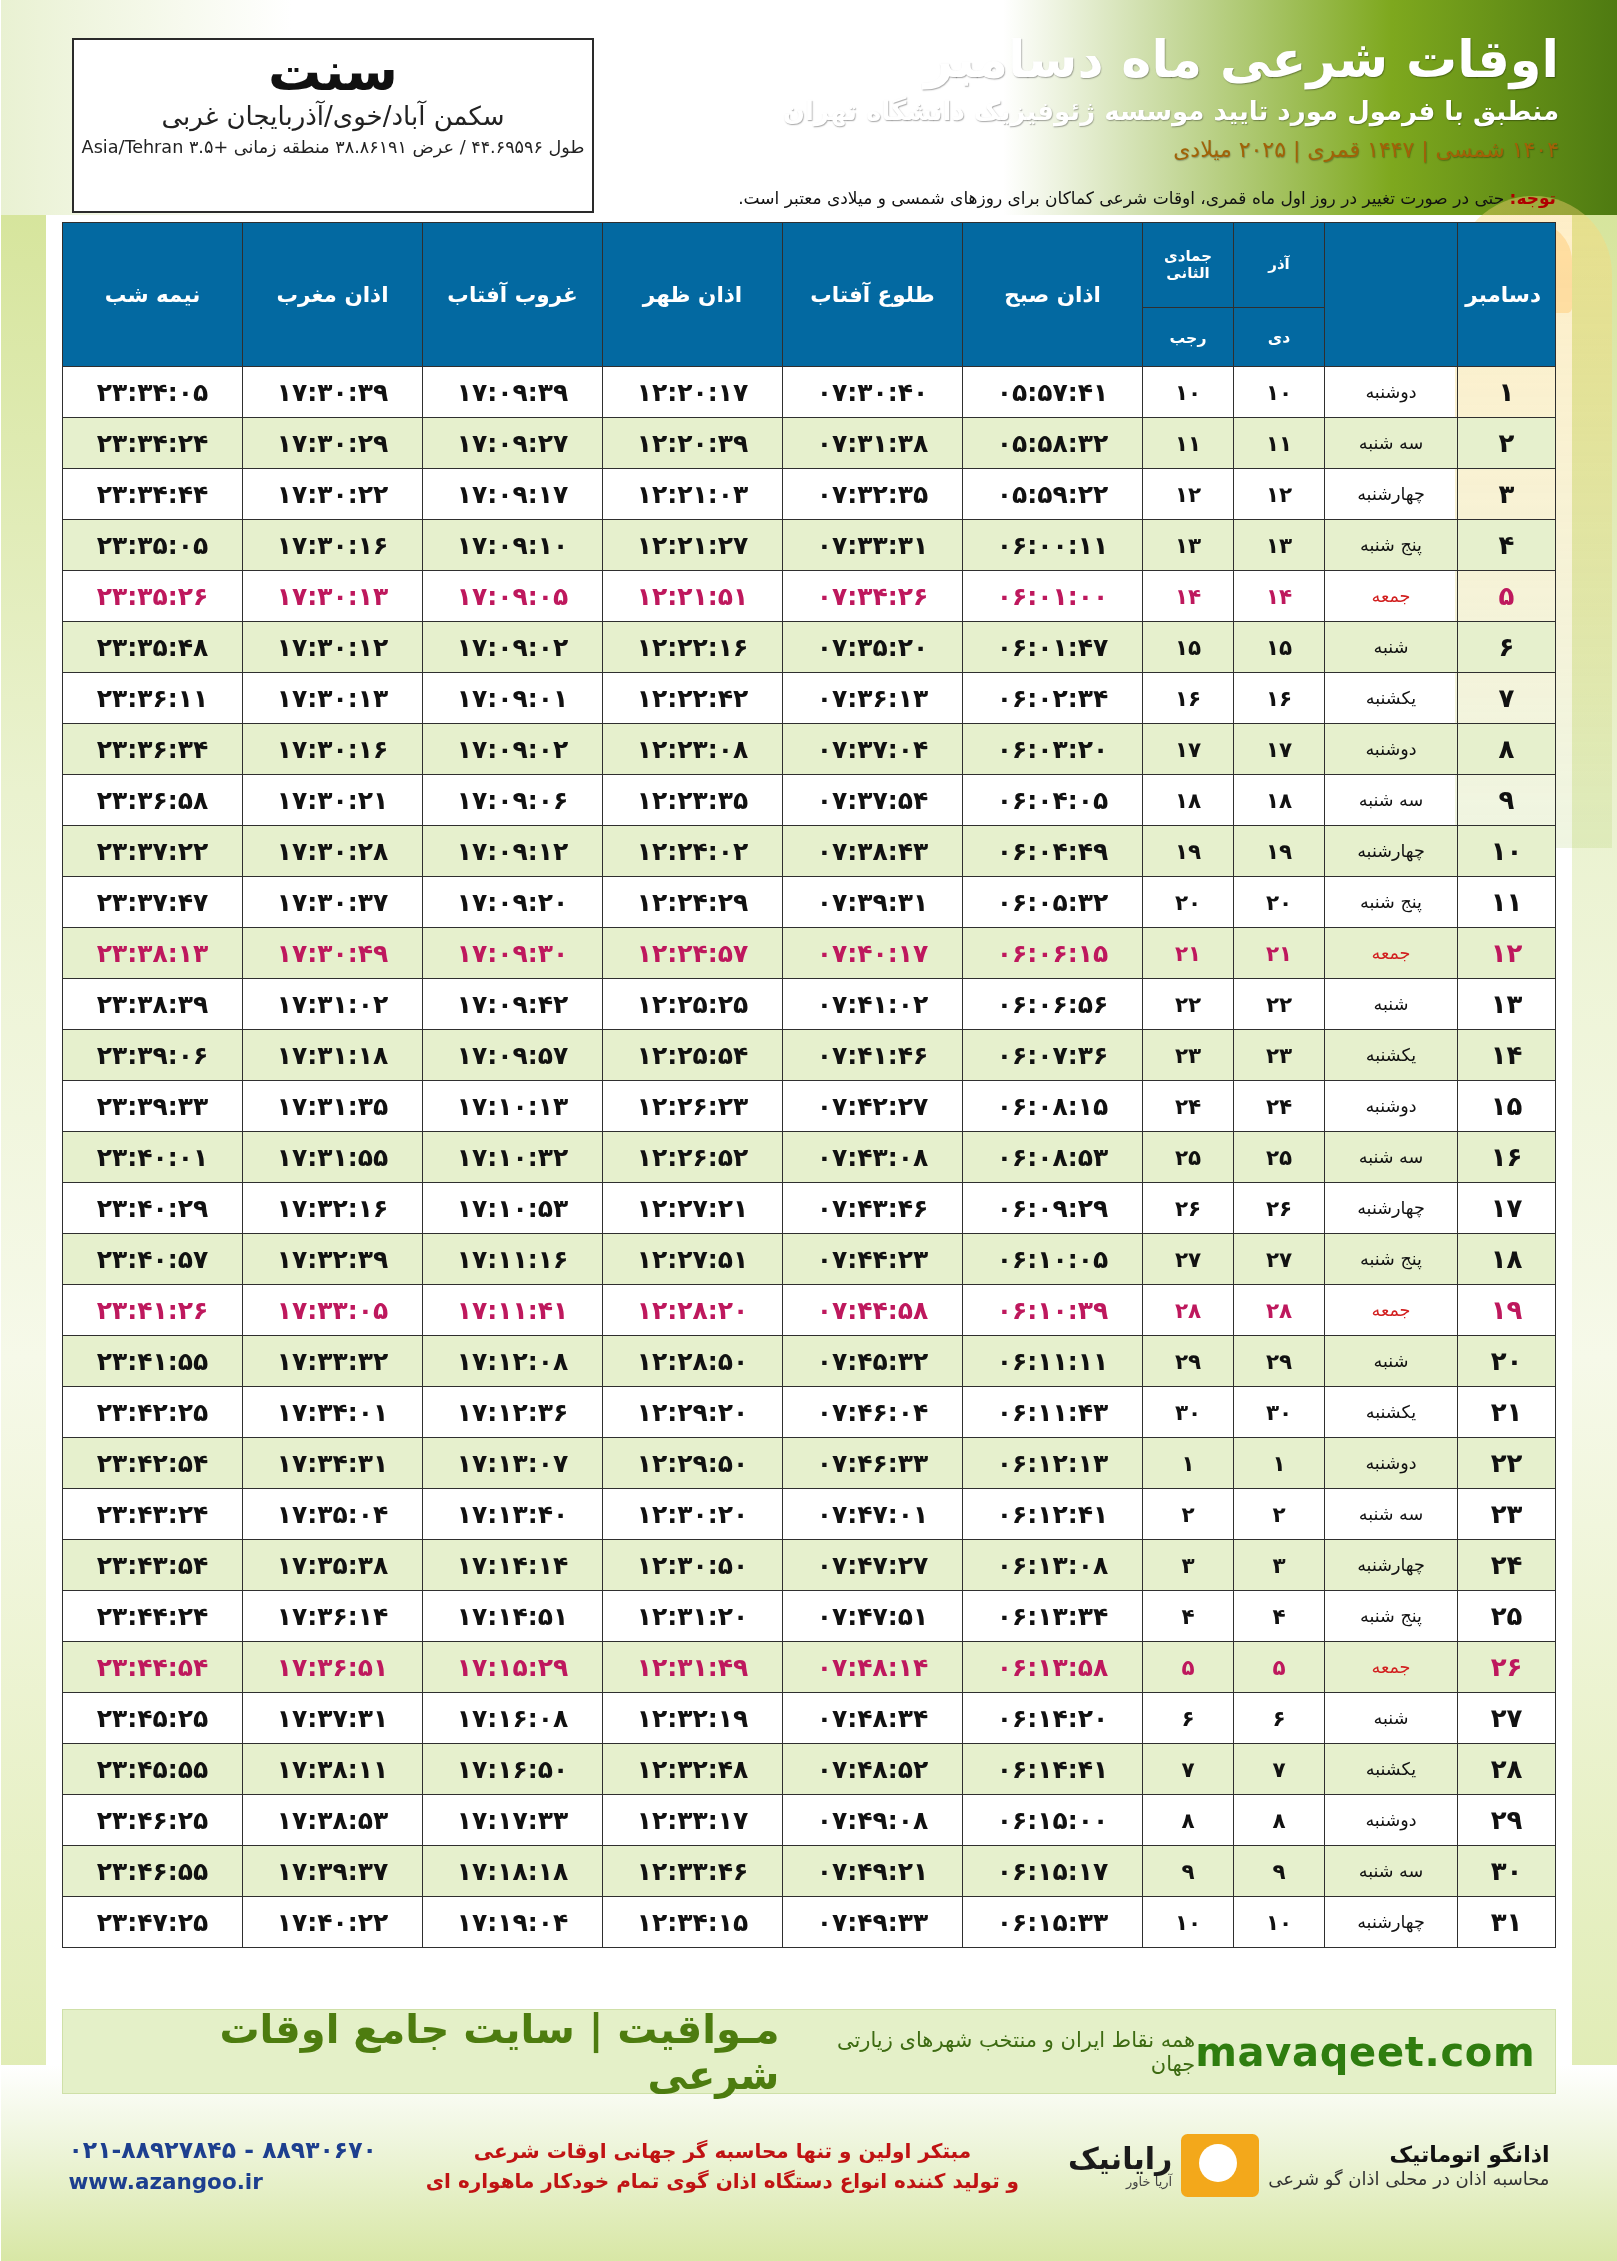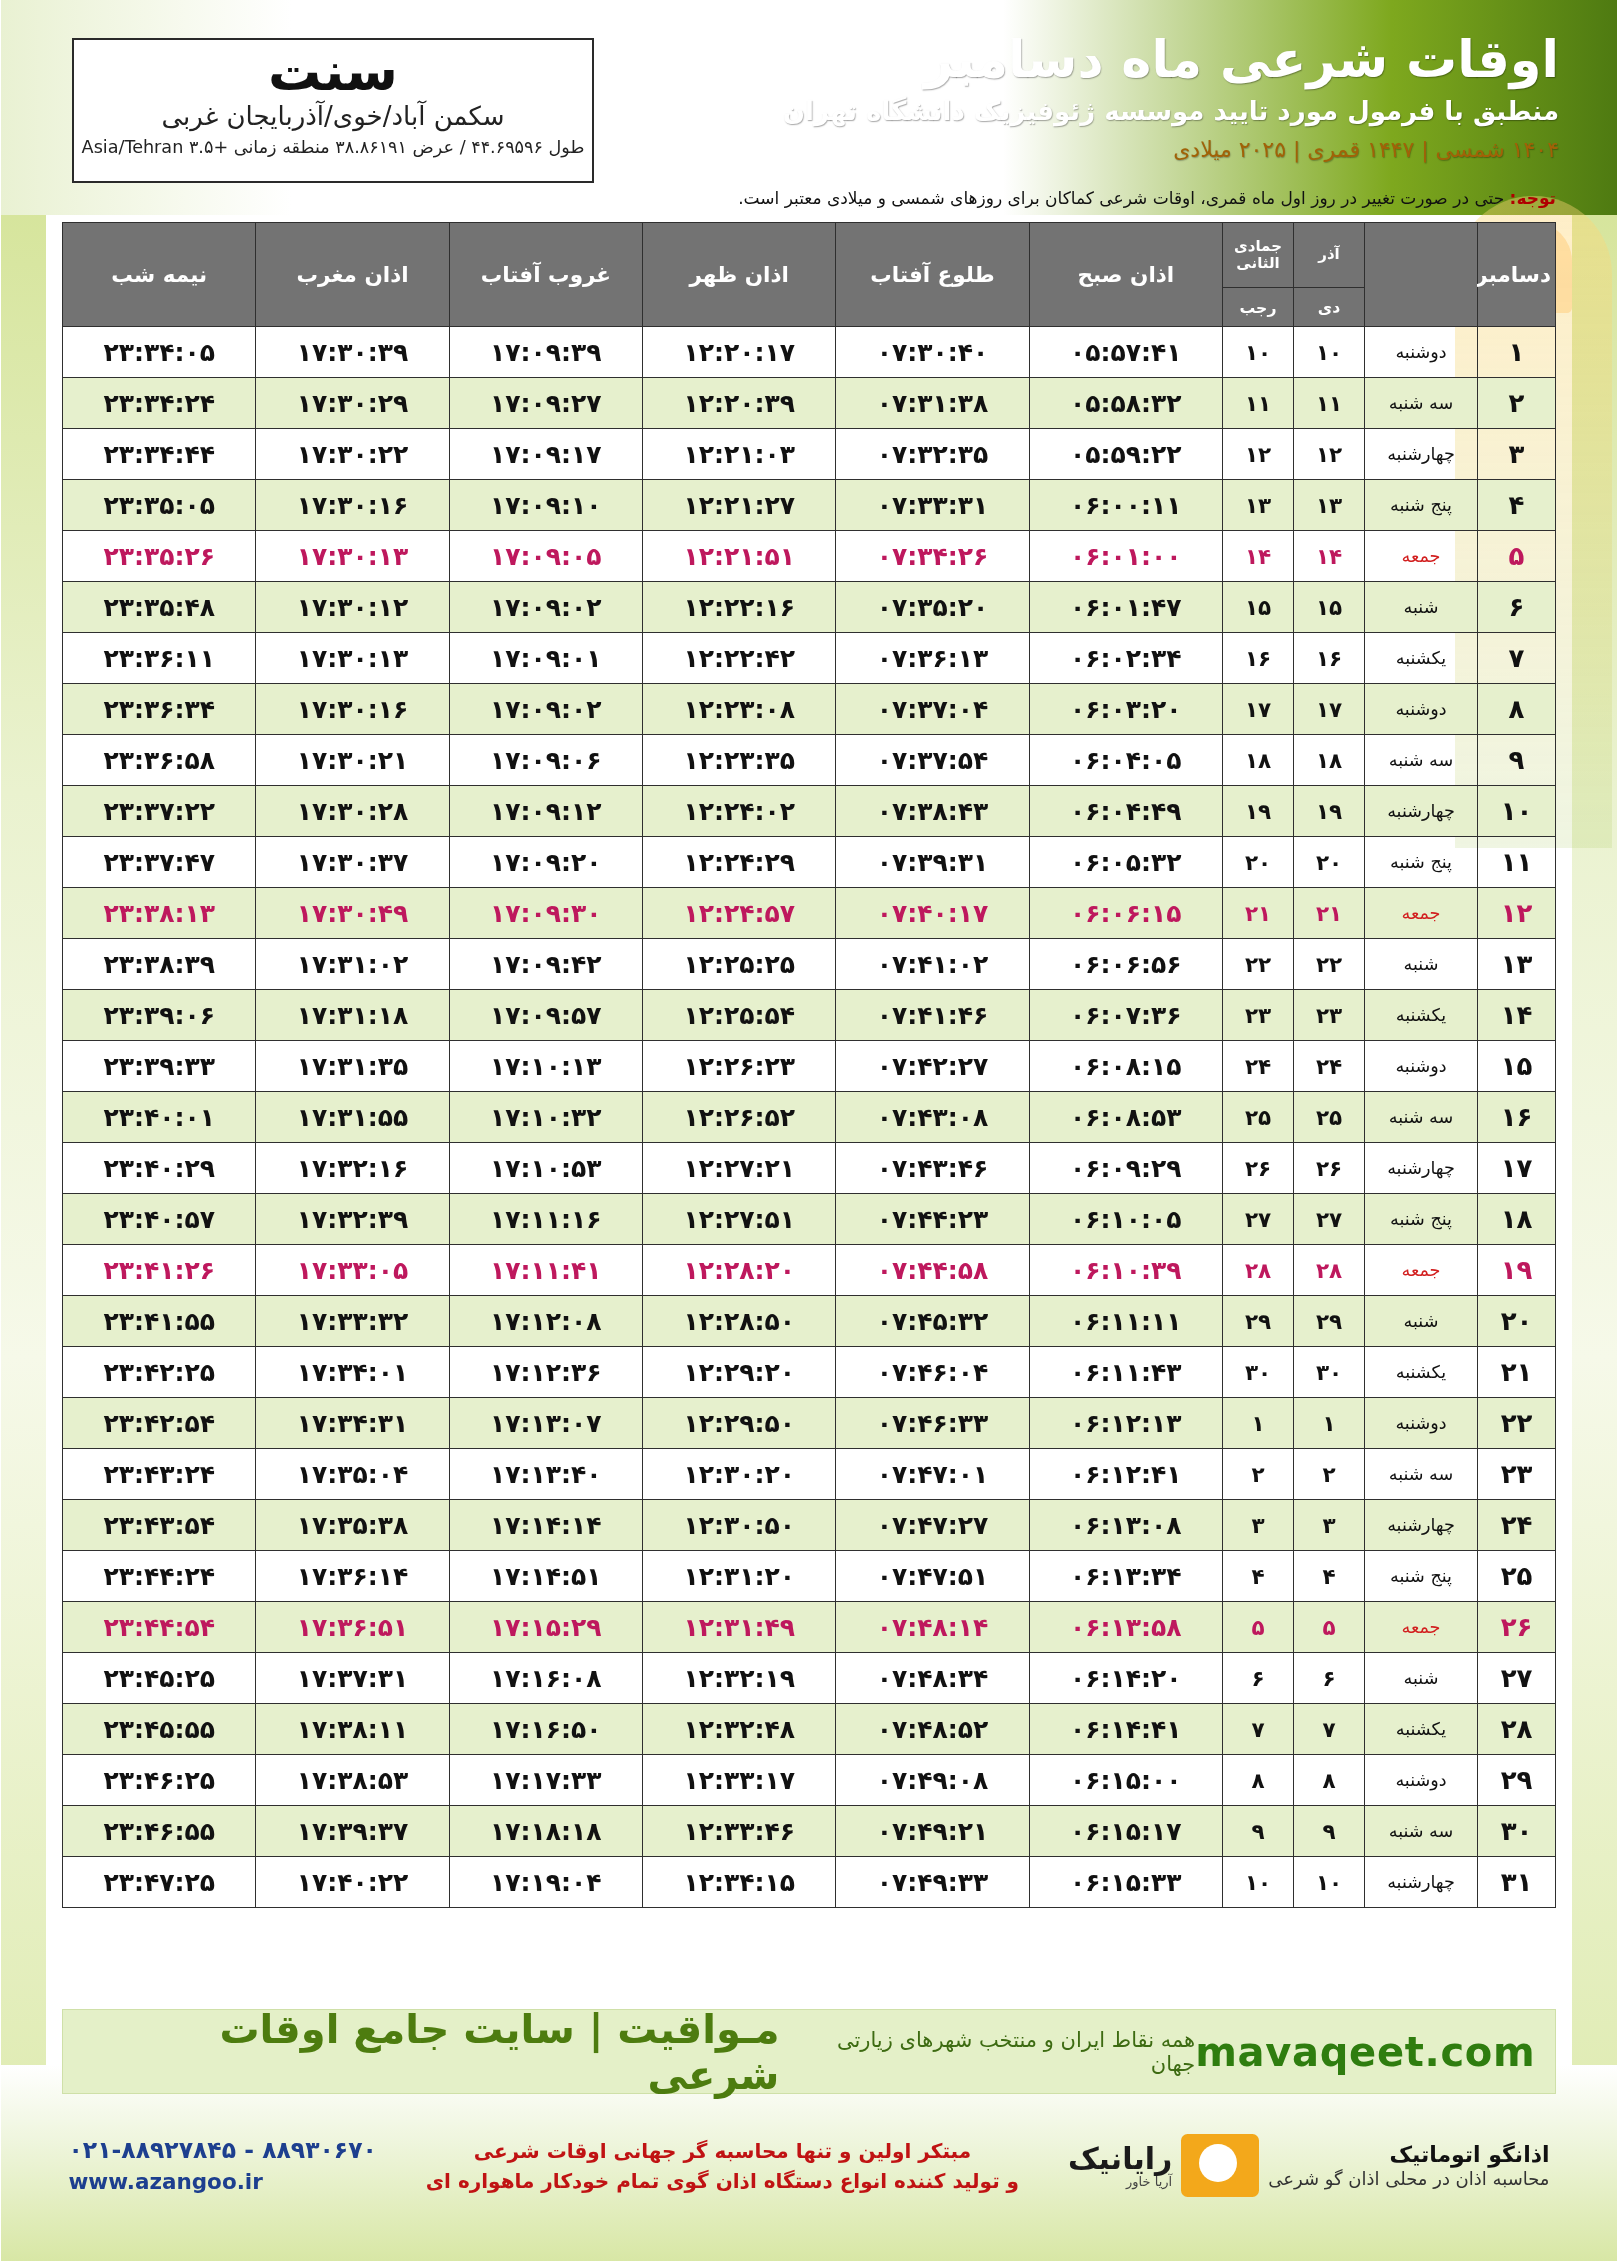--- a/index.html
+++ b/index.html
@@ -51,40 +51,40 @@
   .h-sub{
     font-size:26px;font-weight:bold;margin-top:9px;
     text-shadow:0.7px 0.7px 1.3px rgba(0,0,0,.35);
   }
   .h-dates{
     font-size:22px;margin-top:11.7px;color:#a16207;
     text-shadow:0.7px 0.7px 1.3px rgba(0,0,0,.3);
   }
   
   .citybox{
-    position:absolute;top:38px;left:72px;width:522px;height:145px;
+    position:absolute;top:38px;left:72px;width:522px;height:175px;
     border:2px solid #2a2a2a;background:#ffffff;text-align:center;
     box-sizing:border-box;padding-top:3.9px;
   }
   .city-name{font-size:53px;font-weight:bold;color:#111;line-height:1.05;}
   .city-loc{font-size:26px;color:#222;margin-top:1.3px;}
   .city-geo{font-size:17.6px;color:#222;margin-top:6.5px;}
   
   .note{
     position:absolute;top:188px;right:62px;width:1487px;
     text-align:right;font-size:17px;color:#111;direction:rtl;
   }
   .note b{color:#b00000;}
   
   .tbl-wrap{position:absolute;top:222px;left:62px;width:1494px;}
   table{border-collapse:collapse;width:1494px;table-layout:fixed;direction:rtl;}
   th,td{border:1.3px solid #2f2f2f;text-align:center;}
   thead th{
-    background:#737373;color:#ffffff;font-size:21.5px;font-weight:bold;
-    height:56px;padding:4px;
+    background:#0369a1;color:#ffffff;font-size:21.5px;font-weight:bold;
+    height:56px;padding:14px;
     position:relative;
   }
   thead th.small{font-size:15px;line-height:1.15;}
   .sub-row th{height:30px;font-size:15.7px;}
   tbody td{font-size:25px;height:48px;color:#111;font-weight:bold;}
   tbody tr.alt td{background:#e6f0cd;}
   tbody tr td.daycol{font-size:26px;font-weight:bold;}
   tbody td.weekday{font-size:17.6px;font-weight:normal;}
   tbody td.hijri,tbody td.shamsi{font-size:21.5px;}
   tr.friday td{color:#be185d;}

